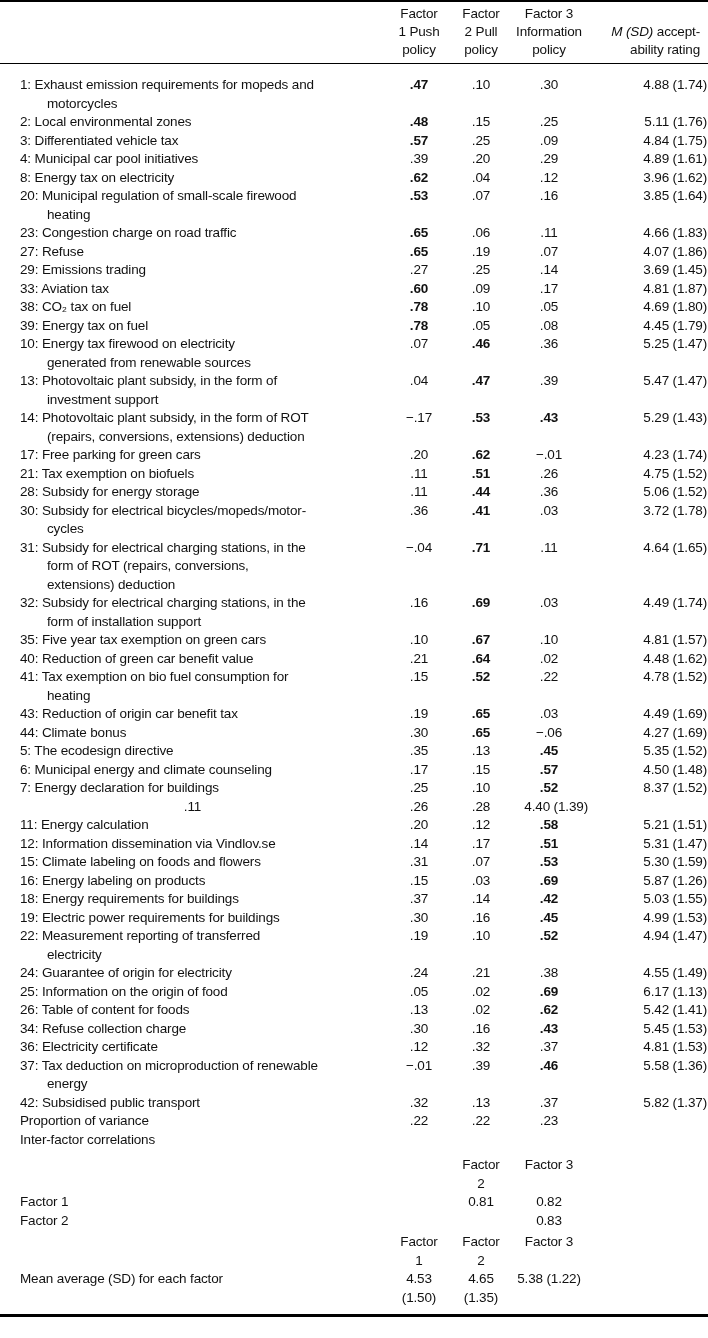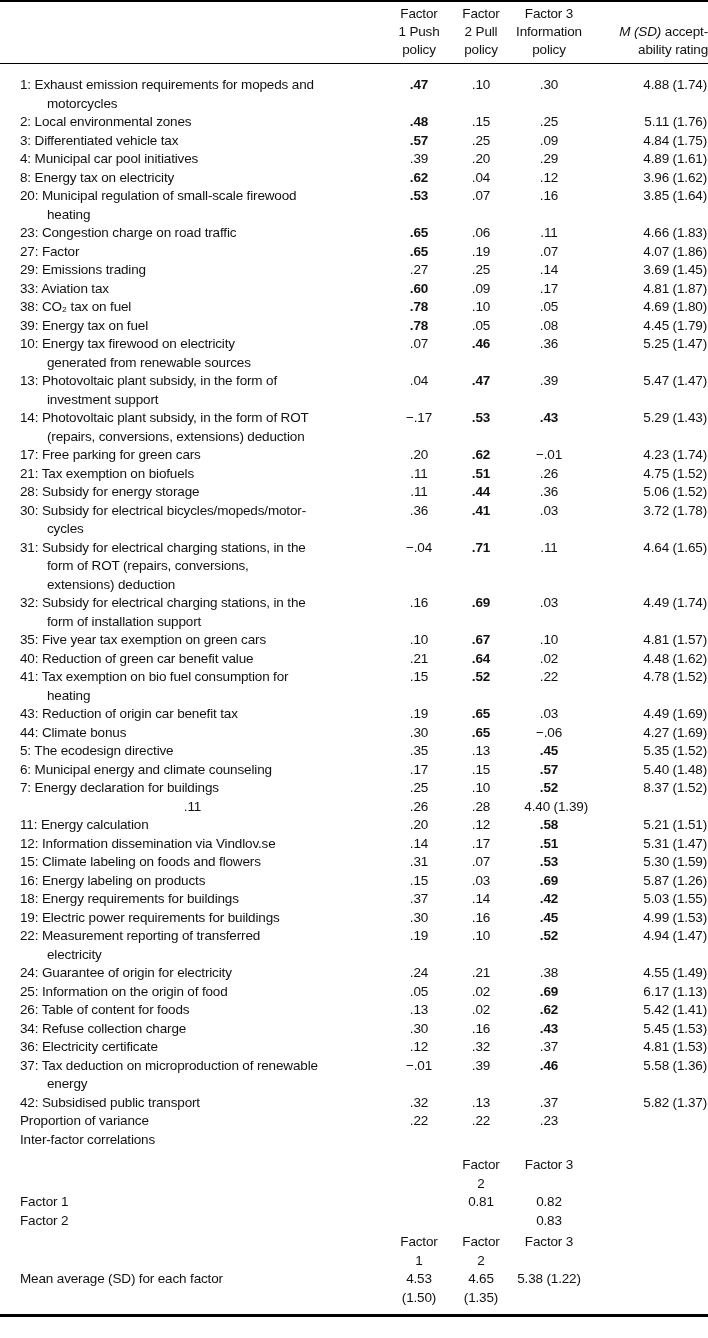--- a/index.html
+++ b/index.html
@@ -30,20 +30,21 @@
     border-bottom: 1.5px solid #000;
     padding: 3px 0 4px 0;
   }
   .thead .grid-row { align-items: end; }
   .hcell {
     text-align: center;
     line-height: 18px;
   }
   .hcell.msd {
     text-align: right;
+    padding-right: 8px;
   }
   
   .tbody { padding-top: 12px; }
   .cell { vertical-align: top; }
   .label {
     padding-left: 47px;
     text-indent: -27px;
     white-space: pre-line;
   }
   .num {
@@ -145,21 +146,21 @@
 
       <div class="grid-row">
         <div class="cell label">23: Congestion charge on road traffic</div>
         <div class="cell num bold">.65</div>
         <div class="cell num">.06</div>
         <div class="cell num">.11</div>
         <div class="cell msd-cell">4.66 (1.83)</div>
       </div>
 
       <div class="grid-row">
-        <div class="cell label">27: Factor</div>
+        <div class="cell label">27: Refuse</div>
         <div class="cell num bold">.65</div>
         <div class="cell num">.19</div>
         <div class="cell num">.07</div>
         <div class="cell msd-cell">4.07 (1.86)</div>
       </div>
 
       <div class="grid-row">
         <div class="cell label">29: Emissions trading</div>
         <div class="cell num">.27</div>
         <div class="cell num">.25</div>
@@ -317,21 +318,21 @@
         <div class="cell num">.13</div>
         <div class="cell num bold">.45</div>
         <div class="cell msd-cell">5.35 (1.52)</div>
       </div>
 
       <div class="grid-row">
         <div class="cell label">6: Municipal energy and climate counseling</div>
         <div class="cell num">.17</div>
         <div class="cell num">.15</div>
         <div class="cell num bold">.57</div>
-        <div class="cell msd-cell">5.40 (1.48)</div>
+        <div class="cell msd-cell">4.50 (1.48)</div>
       </div>
 
       <div class="grid-row">
         <div class="cell label">7: Energy declaration for buildings</div>
         <div class="cell num">.25</div>
         <div class="cell num">.10</div>
         <div class="cell num bold">.52</div>
         <div class="cell msd-cell">8.37 (1.52)</div>
       </div>
 

